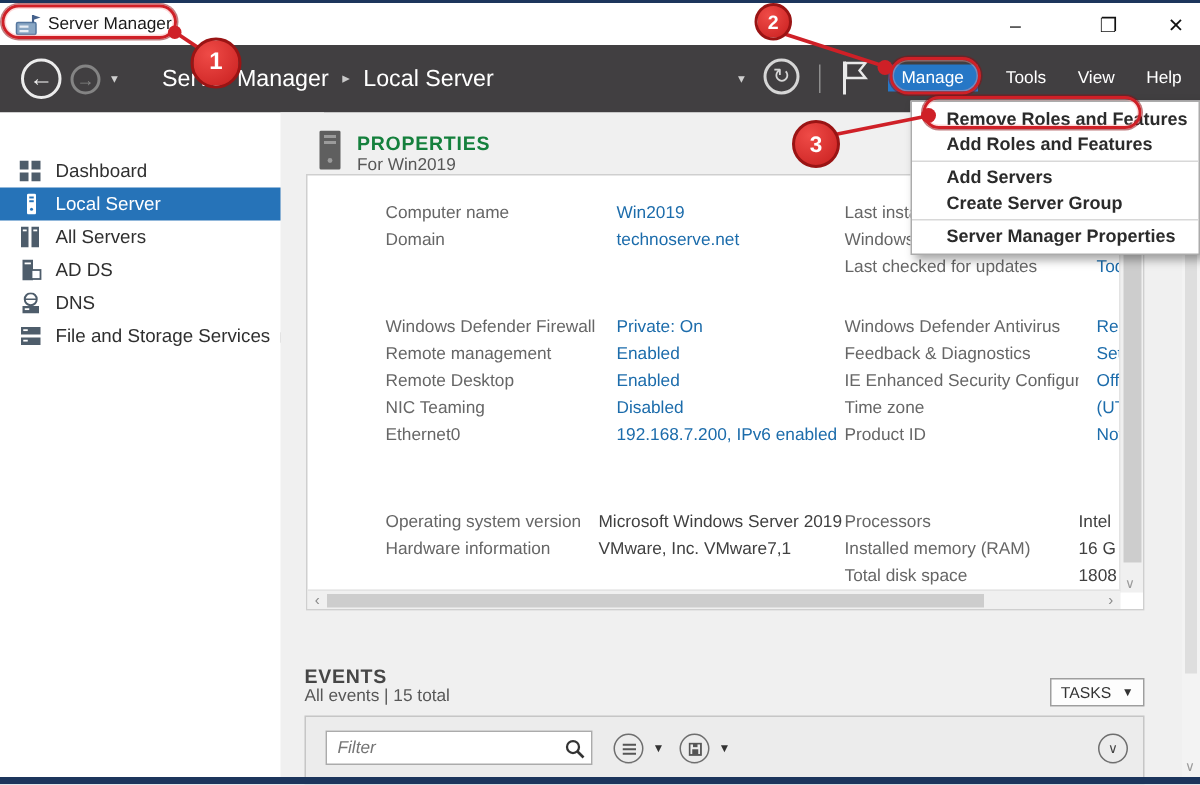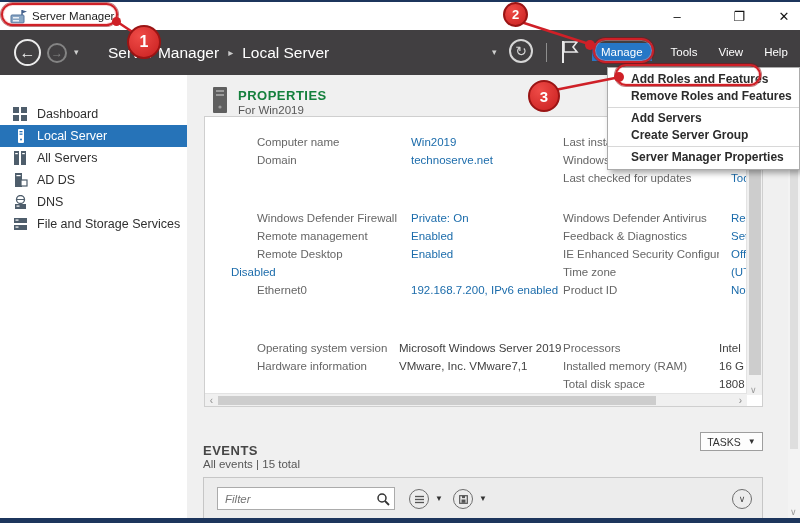--- a/index.html
+++ b/index.html
@@ -63,21 +63,21 @@
   #props-vthumb { position:absolute; left:2px; top:2px; width:12px; height:256px; background:#cdcdcd; }
   #props-varrow { position:absolute; left:3px; bottom:0px; color:#9a9a9a; font-size:9px; }
   #props-hscroll { position:absolute; left:0; bottom:0; width:542px; height:13px; background:#f0f0f0; border-top:1px solid #e3e3e3; display:flex; align-items:center; }
   #props-hthumb { position:absolute; left:13px; top:2px; width:438px; height:9px; background:#cdcdcd; }
   .harrow { font-size:10px; color:#8a8a8a; width:13px; text-align:center; }
   #props-harrow-r { position:absolute; right:0; }
 
   
   #events-heading { left:203px; top:443px; font-size:13px; font-weight:bold; color:#464646; letter-spacing:0.5px; }
   #events-sub { left:203px; top:458px; font-size:11.5px; color:#575757; }
-  #tasks-btn { left:700px; top:432px; width:63px; height:19px; background:#fdfdfd; border:1px solid #9e9e9e; display:flex; align-items:center; justify-content:center; gap:7px; font-size:10.5px; color:#333; }
+  #tasks-btn { left:700px; top:452px; width:63px; height:19px; background:#fdfdfd; border:1px solid #9e9e9e; display:flex; align-items:center; justify-content:center; gap:7px; font-size:10.5px; color:#333; }
   #tasks-btn .caret { font-size:8px; color:#333; }
 
   #events-toolbar { left:203px; top:477px; width:560px; height:46px; background:#ececec; border:1px solid #c6c6c6; }
   #filter-box { position:absolute; left:13px; top:9px; width:178px; height:23px; background:#fff; border:1px solid #ababab; }
   #filter-input { position:absolute; left:0; top:0; width:156px; height:21px; border:none; outline:none; background:transparent; font-style:italic; font-size:11.5px; color:#777; padding-left:7px; font-family:"Liberation Sans",sans-serif; }
   #filter-search { position:absolute; right:4px; top:4px; }
   .toolcirc { position:absolute; top:11px; width:20px; height:20px; border:1.5px solid #6e6e6e; border-radius:50%; display:flex; align-items:center; justify-content:center; background:#ececec; }
   #btn-list { left:205px; } #btn-save { left:249px; }
   .toolcaret { position:absolute; top:16px; font-size:8px; color:#333; }
   #caret-list { left:231px; } #caret-save { left:275px; }
@@ -258,20 +258,21 @@
         </div>
       <div class="prow">
           <span class="lbl">Remote management</span>
           <span class="val link">Enabled</span>
         </div>
       <div class="prow">
           <span class="lbl">Remote Desktop</span>
           <span class="val link">Enabled</span>
         </div>
       <div class="prow">
+          <span class="lbl">NIC Teaming</span>
           <span class="val link">Disabled</span>
         </div>
       <div class="prow">
           <span class="lbl">Ethernet0</span>
           <span class="val link">192.168.7.200, IPv6 enabled</span>
         </div>
       <div class="prow gap40">
           <span class="lbl">Operating system version</span>
           <span class="val plain">Microsoft Windows Server 2019 Essentials</span>
         </div>
@@ -374,22 +375,22 @@
   </div>
 
   <div class="abs" id="main-scroll">
     <div id="main-thumb"></div>
     <span id="main-arrow">∨</span>
   </div>
 
   <div class="abs" id="bottom-edge"></div>
 
   <div class="abs" id="mmenu">
+    <div class="mitem">Remove Roles and Features</div>
     <div class="mitem">Add Roles and Features</div>
-    <div class="mitem">Remove Roles and Features</div>
     <div class="msep"></div>
     <div class="mitem">Add Servers</div>
     <div class="mitem">Create Server Group</div>
     <div class="msep"></div>
     <div class="mitem">Server Manager Properties</div>
   </div>
 
   <svg class="abs" id="anno-lines" width="800" height="523" viewBox="0 0 800 523">
     <line x1="116" y1="21" x2="134" y2="33" stroke="#cf2027" stroke-width="2.5"></line>
     <line x1="521" y1="22" x2="589" y2="44" stroke="#cf2027" stroke-width="2.5"></line>

